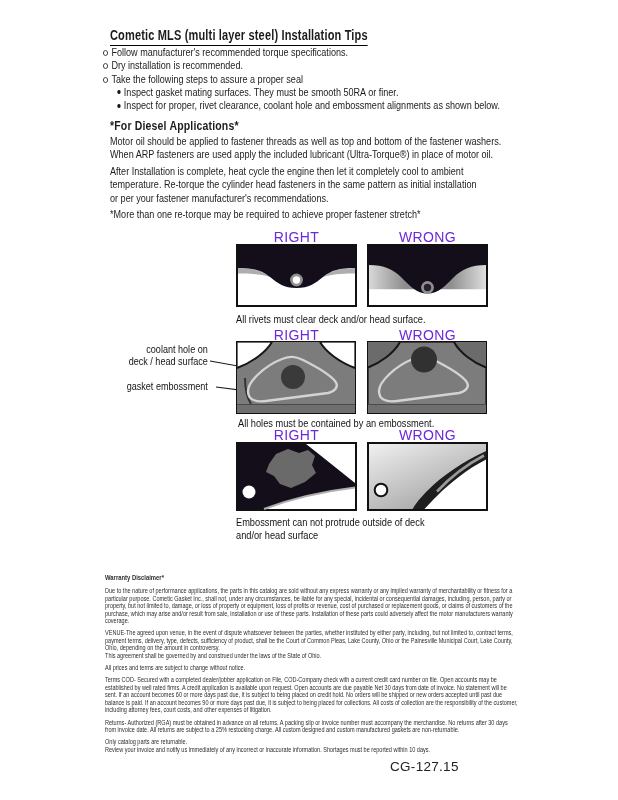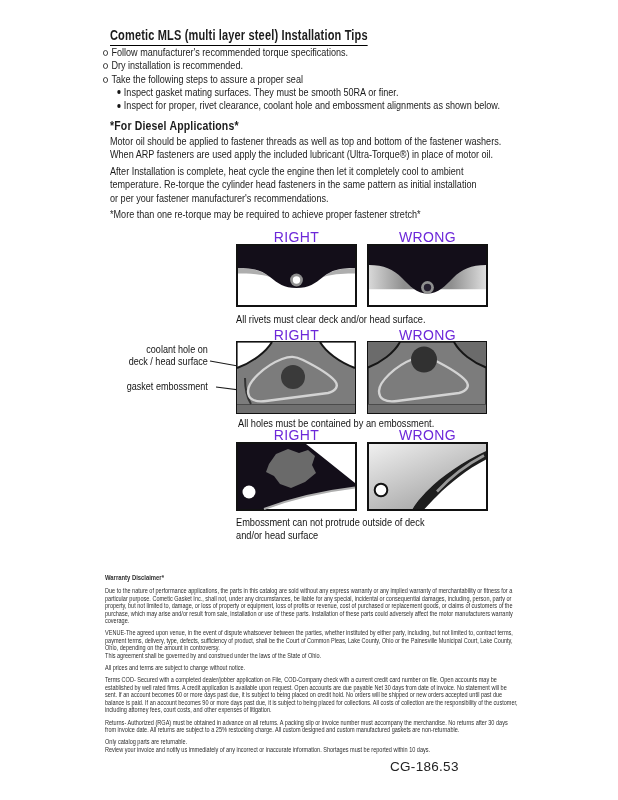--- a/index.html
+++ b/index.html
@@ -196,15 +196,15 @@
     </div>
     <div class="blk">
       <div>Returns- Authorized (RGA) must be obtained in advance on all returns.  A packing slip or invoice number must accompany the merchandise.  No returns after 30 days from invoice date.  All returns are subject to a 25% restocking charge.  All custom designed and custom manufactured gaskets are non-returnable.</div>
     </div>
     <div class="blk">
       <div>Only catalog parts are returnable.</div>
       <div>Review your invoice and notify us immediately of any incorrect or inaccurate information.  Shortages must be reported within 10 days.</div>
     </div>
   </div>
 
-  <div class="abs footer" style="left:390px;top:759px;">CG-186.53</div>
+  <div class="abs footer" style="left:390px;top:759px;">CG-127.15</div>
 
 </div>
 
 </body></html>

